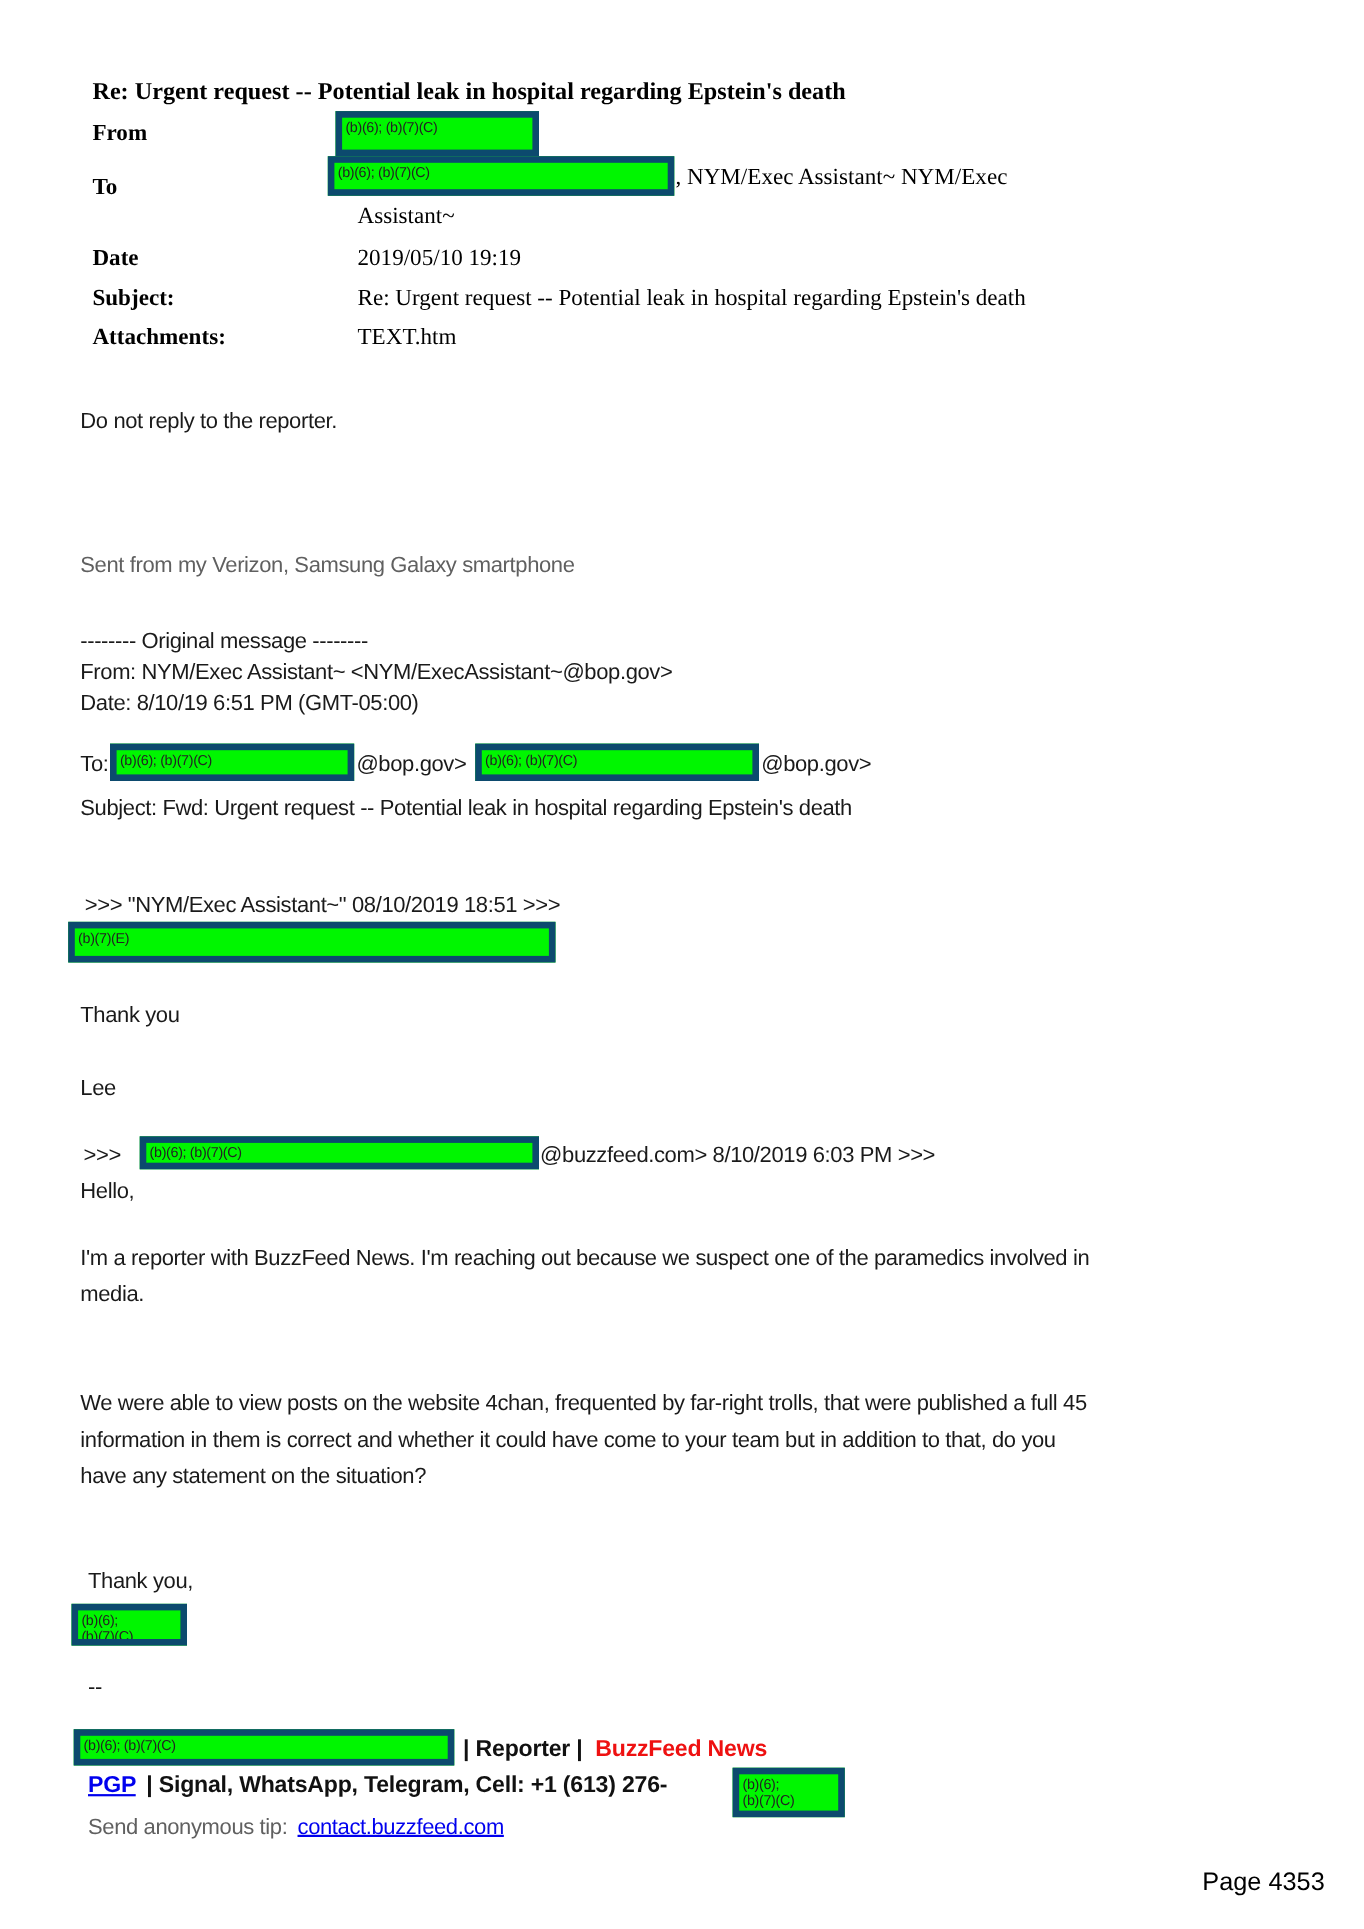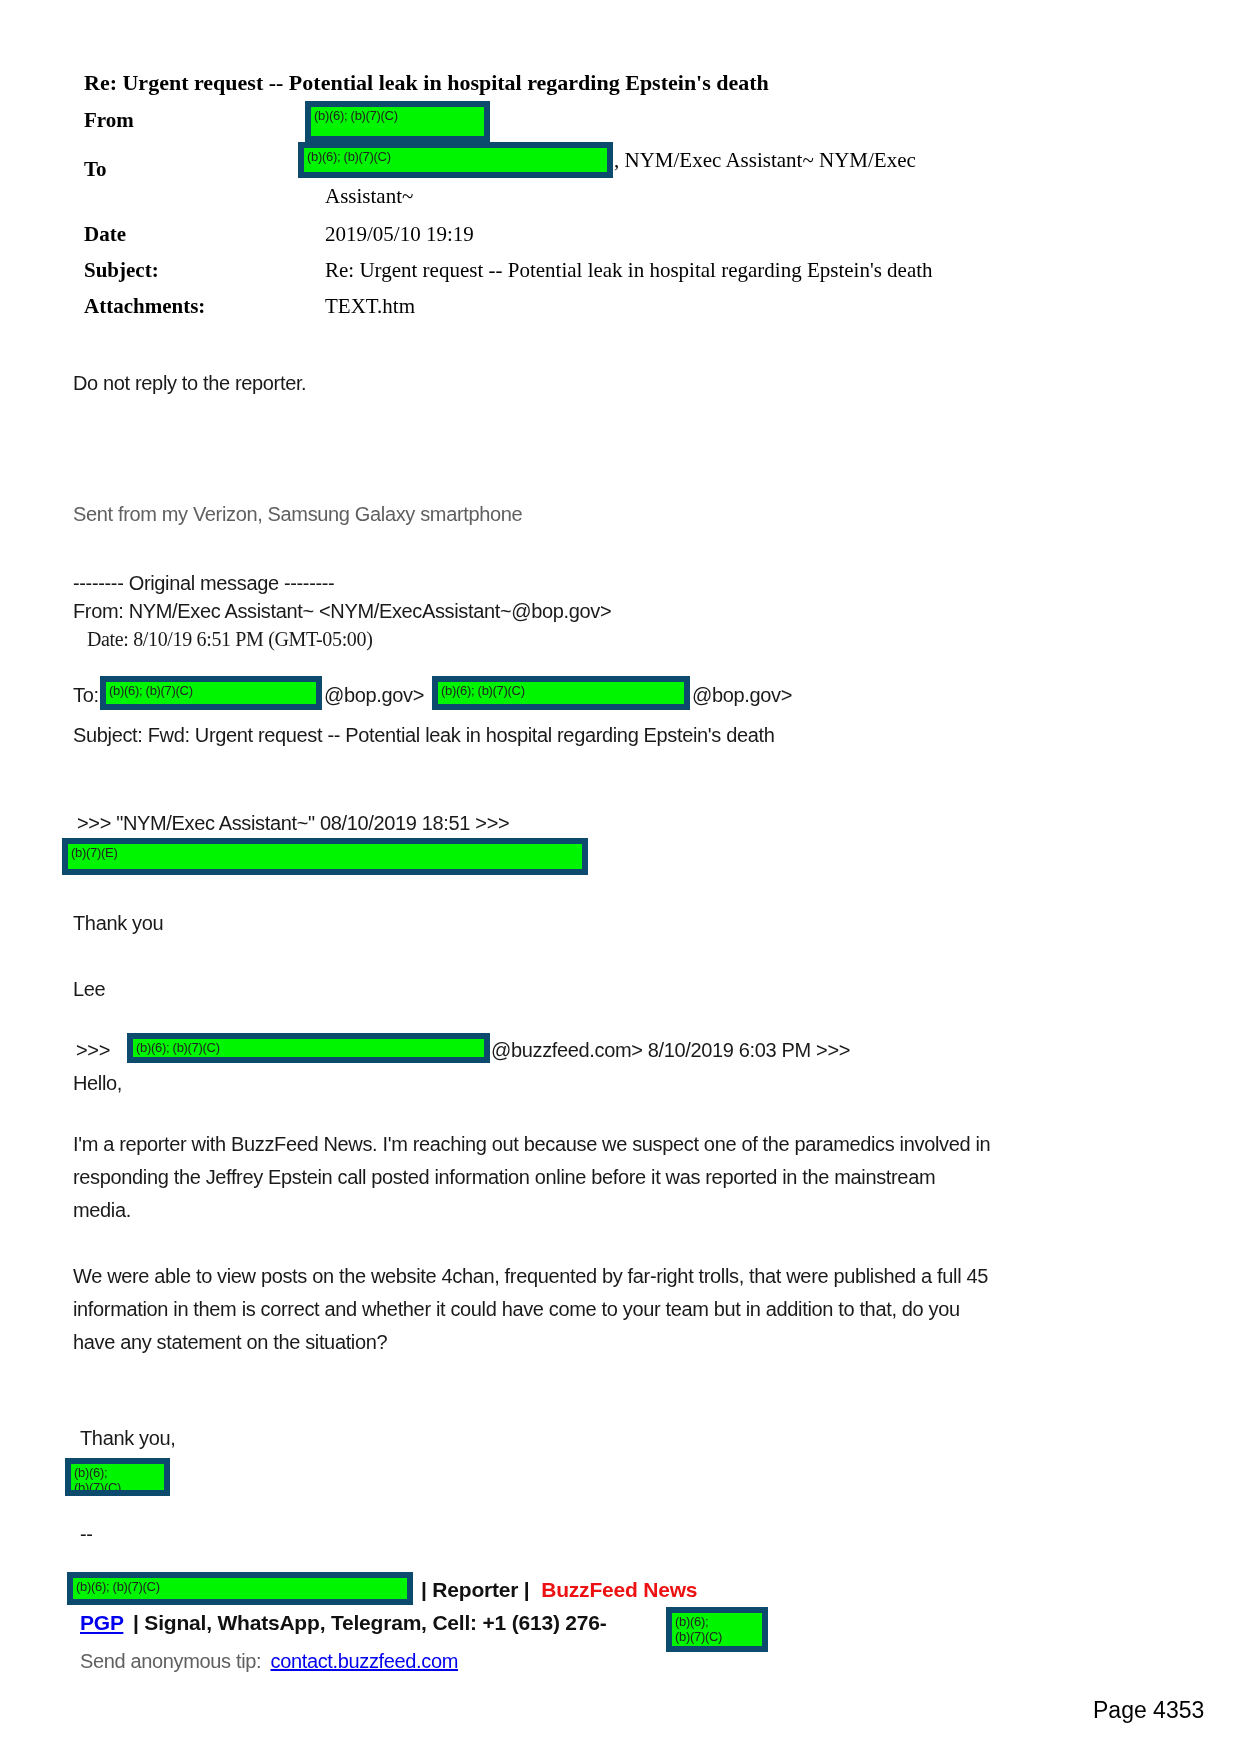--- a/index.html
+++ b/index.html
@@ -51,53 +51,52 @@
 
   <div class="abs serif h-label" style="left:84px;top:294px;">Attachments:</div>
   <div class="abs serif h-val" style="left:325px;top:294px;">TEXT.htm</div>
 
   <div class="abs sans body-text" style="left:73px;top:372px;">Do not reply to the reporter.</div>
 
   <div class="abs sans body-text gray" style="left:73px;top:460px;margin-top:43px;">Sent from my Verizon, Samsung Galaxy smartphone</div>
 
   <div class="abs sans body-text" style="left:73px;top:572px;">-------- Original message --------</div>
   <div class="abs sans body-text" style="left:73px;top:600px;">From: NYM/Exec Assistant~ &lt;NYM/ExecAssistant~@bop.gov&gt;</div>
-  <div class="abs sans body-text" style="left:87px;top:628px;font-family:Liberation Serif, serif;">Date: 8/10/19 6:51 PM (GMT-05:00)</div>
+  <div class="abs sans body-text" style="left:73px;top:628px;">Date: 8/10/19 6:51 PM (GMT-05:00)</div>
 
   <div class="abs sans body-text" style="left:73px;top:684px;">To:</div>
   <div class="redact" style="left:100px;top:676px;width:222px;height:34px;">
     <span>(b)(6); (b)(7)(C)</span>
   </div>
   <div class="abs sans body-text" style="left:324px;top:684px;">@bop.gov&gt;</div>
   <div class="redact" style="left:432px;top:676px;width:258px;height:34px;">
     <span>(b)(6); (b)(7)(C)</span>
   </div>
   <div class="abs sans body-text" style="left:692px;top:684px;">@bop.gov&gt;</div>
 
   <div class="abs sans body-text" style="left:73px;top:724px;">Subject: Fwd: Urgent request -- Potential leak in hospital regarding Epstein's death</div>
 
   <div class="abs sans body-text" style="left:77px;top:812px;">&gt;&gt;&gt; "NYM/Exec Assistant~" 08/10/2019 18:51 &gt;&gt;&gt;</div>
-  <div class="redact" style="left:62px;top:838px;width:526px;height:37px;">
+  <div class="redact" style="left:62px;top:838px;width:443px;height:37px;">
     <span>(b)(7)(E)</span>
   </div>
 
   <div class="abs sans body-text" style="left:73px;top:912px;">Thank you</div>
   <div class="abs sans body-text" style="left:73px;top:978px;">Lee</div>
 
   <div class="abs sans body-text" style="left:76px;top:1039px;">&gt;&gt;&gt;</div>
   <div class="redact" style="left:127px;top:1033px;width:363px;height:30px;">
     <span>(b)(6); (b)(7)(C)</span>
   </div>
   <div class="abs sans body-text" style="left:491px;top:1039px;">@buzzfeed.com&gt; 8/10/2019 6:03 PM &gt;&gt;&gt;</div>
 
   <div class="abs sans body-text" style="left:73px;top:1072px;">Hello,</div>
 
   <div class="abs sans body-text" style="left:73px;top:1128px;line-height:33px;">
     <div>I'm a reporter with BuzzFeed News. I'm reaching out because we suspect one of the paramedics involved in</div>
-    <div>responding the Jeffrey Epstein call posted information online before it was reported in the mainstream</div>
     <div>media.</div>
   </div>
 
   <div class="abs sans body-text" style="left:73px;top:1260px;line-height:33px;">
     <div>We were able to view posts on the website 4chan, frequented by far-right trolls, that were published a full 45</div>
     <div>information in them is correct and whether it could have come to your team but in addition to that, do you</div>
     <div>have any statement on the situation?</div>
   </div>
 
   <div class="abs sans body-text" style="left:80px;top:1427px;">Thank you,</div>

